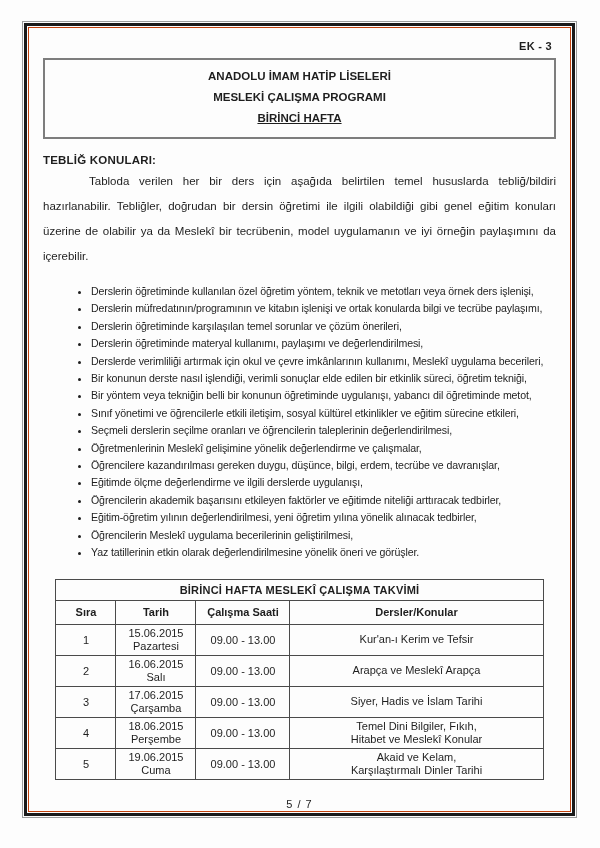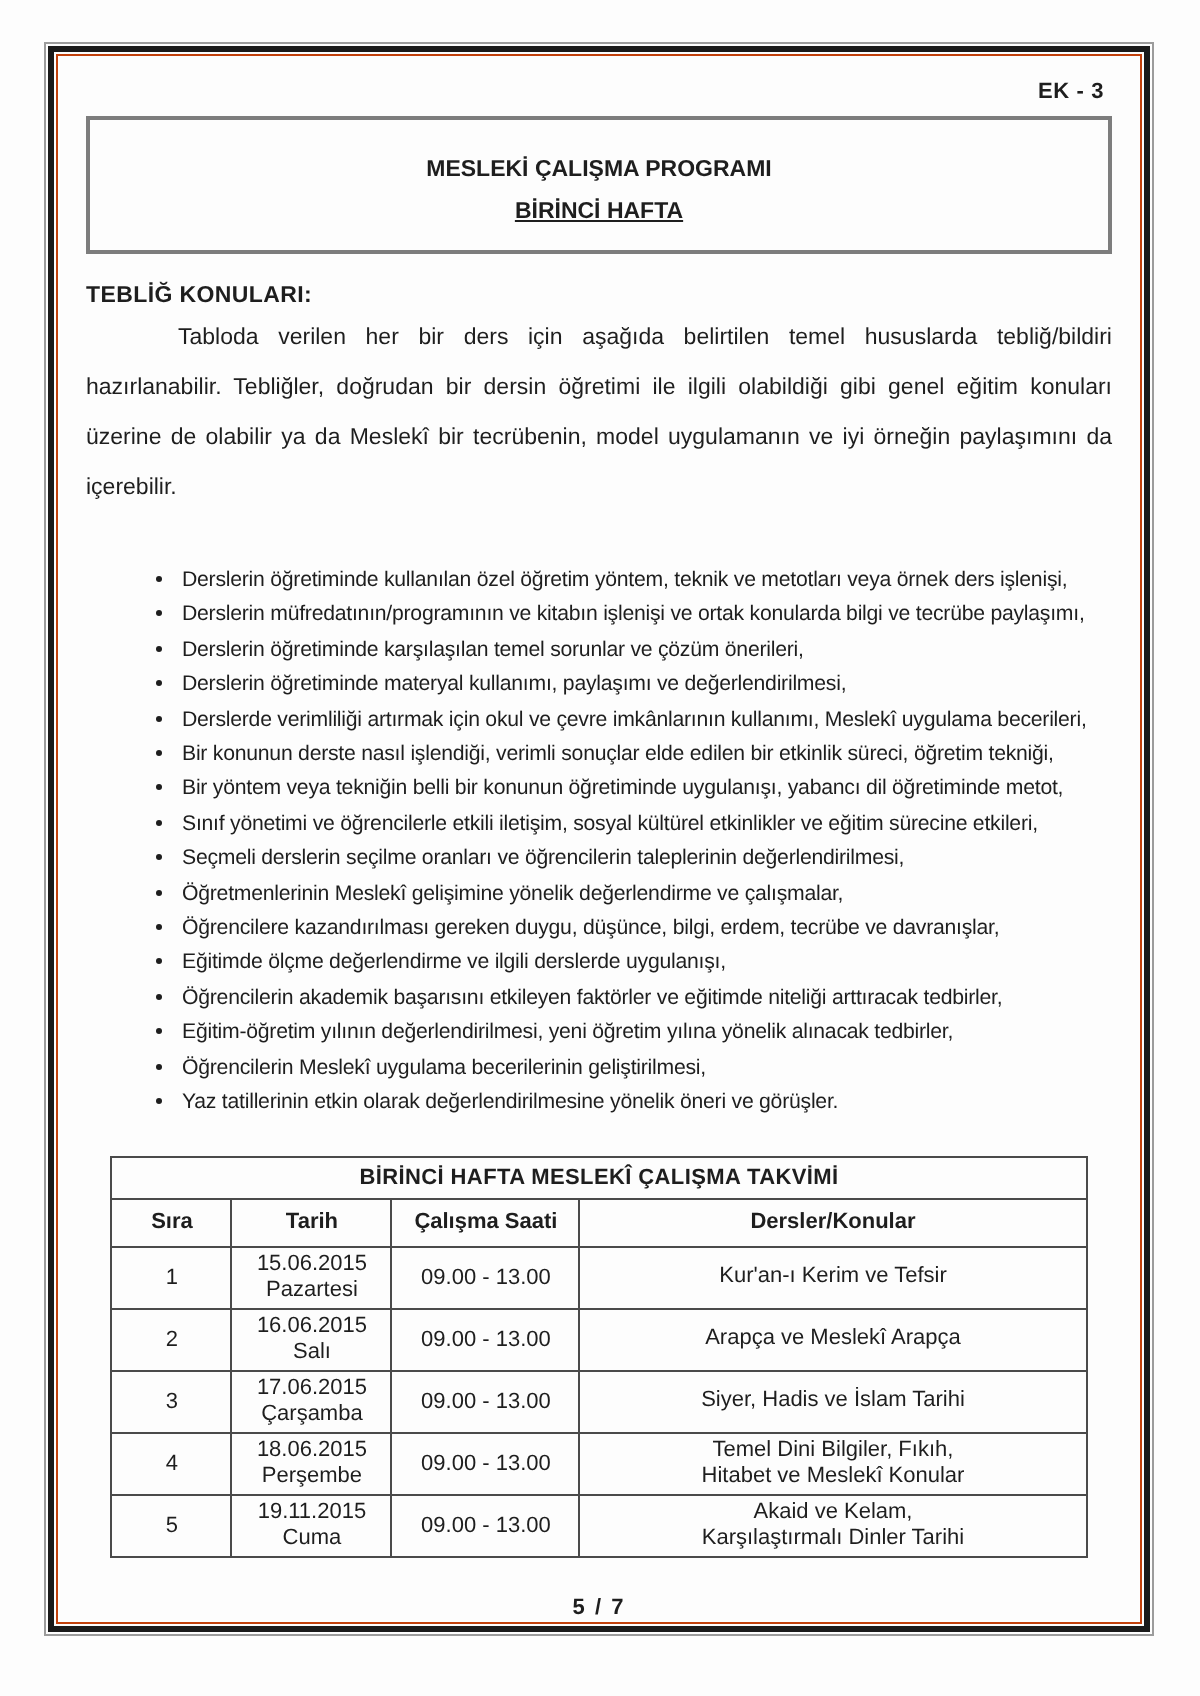--- a/index.html
+++ b/index.html
@@ -21,49 +21,50 @@
   .hb-line { font-size:11.5px; }
   .hb-1 { font-weight:bold; }
   .hb-2 { margin-top:9px; }
   .hb-3 { font-weight:bold; margin-top:9px; }
   .hb-4 { font-weight:bold; margin-top:9px; text-decoration:underline; }
 
   .section-heading { font-weight:bold; font-size:11.5px; margin:15px 0 0 2px; letter-spacing:0.2px; }
 
   .paragraph { font-size:11.5px; line-height:25px; text-align:justify; text-indent:46px; margin:3px 2px 0 2px; }
 
-  ul.topics { list-style:disc; margin:25px 0 0 0; padding-left:50px; }
+  ul.topics { list-style:disc; margin:14px 0 0 0; padding-left:50px; }
   ul.topics li { font-size:10.6px; line-height:17.4px; white-space:nowrap; letter-spacing:-0.12px; }
 
   table.schedule { width:487px; margin:17px auto 0 auto; border-collapse:collapse; table-layout:fixed; }
   table.schedule col.c1 { width:60px; }
   table.schedule col.c2 { width:80px; }
   table.schedule col.c3 { width:94px; }
   table.schedule col.c4 { width:253px; }
   table.schedule th, table.schedule td {
     border:1px solid #4a4a4a; text-align:center; vertical-align:middle;
     font-size:11px; padding:2px 3px;
   }
   .title-cell { font-weight:bold; font-size:11.5px; height:21px; letter-spacing:0.2px; }
   .head-row th { font-weight:bold; height:24px; }
   tr.data-row { height:31px; }
   td.cell-tarih div, td.cell-ders div { line-height:13px; }
 
-  .page-num { position:absolute; left:0; right:0; bottom:1px; text-align:center; font-size:11px; font-weight:bold; letter-spacing:1px; }
+  .page-num { position:absolute; left:0; right:0; bottom:1px; text-align:center; font-size:11px; font-weight:normal; letter-spacing:1px; }
 </style>
 </head>
 <body>
 
 <div class="frame-a">
   <div class="frame-b">
     <div class="frame-c">
 
       <div class="ek-tag">EK - 3</div>
 
       <div class="header-box">
+        <div class="hb-line hb-1">ANADOLU İMAM HATİP LİSELERİ</div>
         <div class="hb-line hb-3">MESLEKİ ÇALIŞMA PROGRAMI</div>
         <div class="hb-line hb-4">BİRİNCİ HAFTA</div>
       </div>
 
       <div class="section-heading">TEBLİĞ KONULARI:</div>
 
       <p class="paragraph">Tabloda verilen her bir ders için aşağıda belirtilen temel hususlarda tebliğ/bildiri hazırlanabilir. Tebliğler, doğrudan bir dersin öğretimi ile ilgili olabildiği gibi genel eğitim konuları üzerine de olabilir ya da Meslekî bir tecrübenin, model uygulamanın ve iyi örneğin paylaşımını da içerebilir.</p>
 
       <ul class="topics">
           <li>Derslerin öğretiminde kullanılan özel öğretim yöntem, teknik ve metotları veya örnek ders işlenişi,</li>
@@ -144,21 +145,21 @@
     </td>
     <td>09.00 - 13.00</td>
     <td class="cell-ders">
                 <div>Temel Dini Bilgiler, Fıkıh,</div>
                 <div>Hitabet ve Meslekî Konular</div>
               </td>
   </tr>
             <tr class="data-row">
     <td>5</td>
     <td class="cell-tarih">
-      <div>19.11.2015</div>
+      <div>19.06.2015</div>
       <div>Cuma</div>
     </td>
     <td>09.00 - 13.00</td>
     <td class="cell-ders">
                 <div>Akaid ve Kelam,</div>
                 <div>Karşılaştırmalı Dinler Tarihi</div>
               </td>
   </tr>
           </tbody>
       </table>

